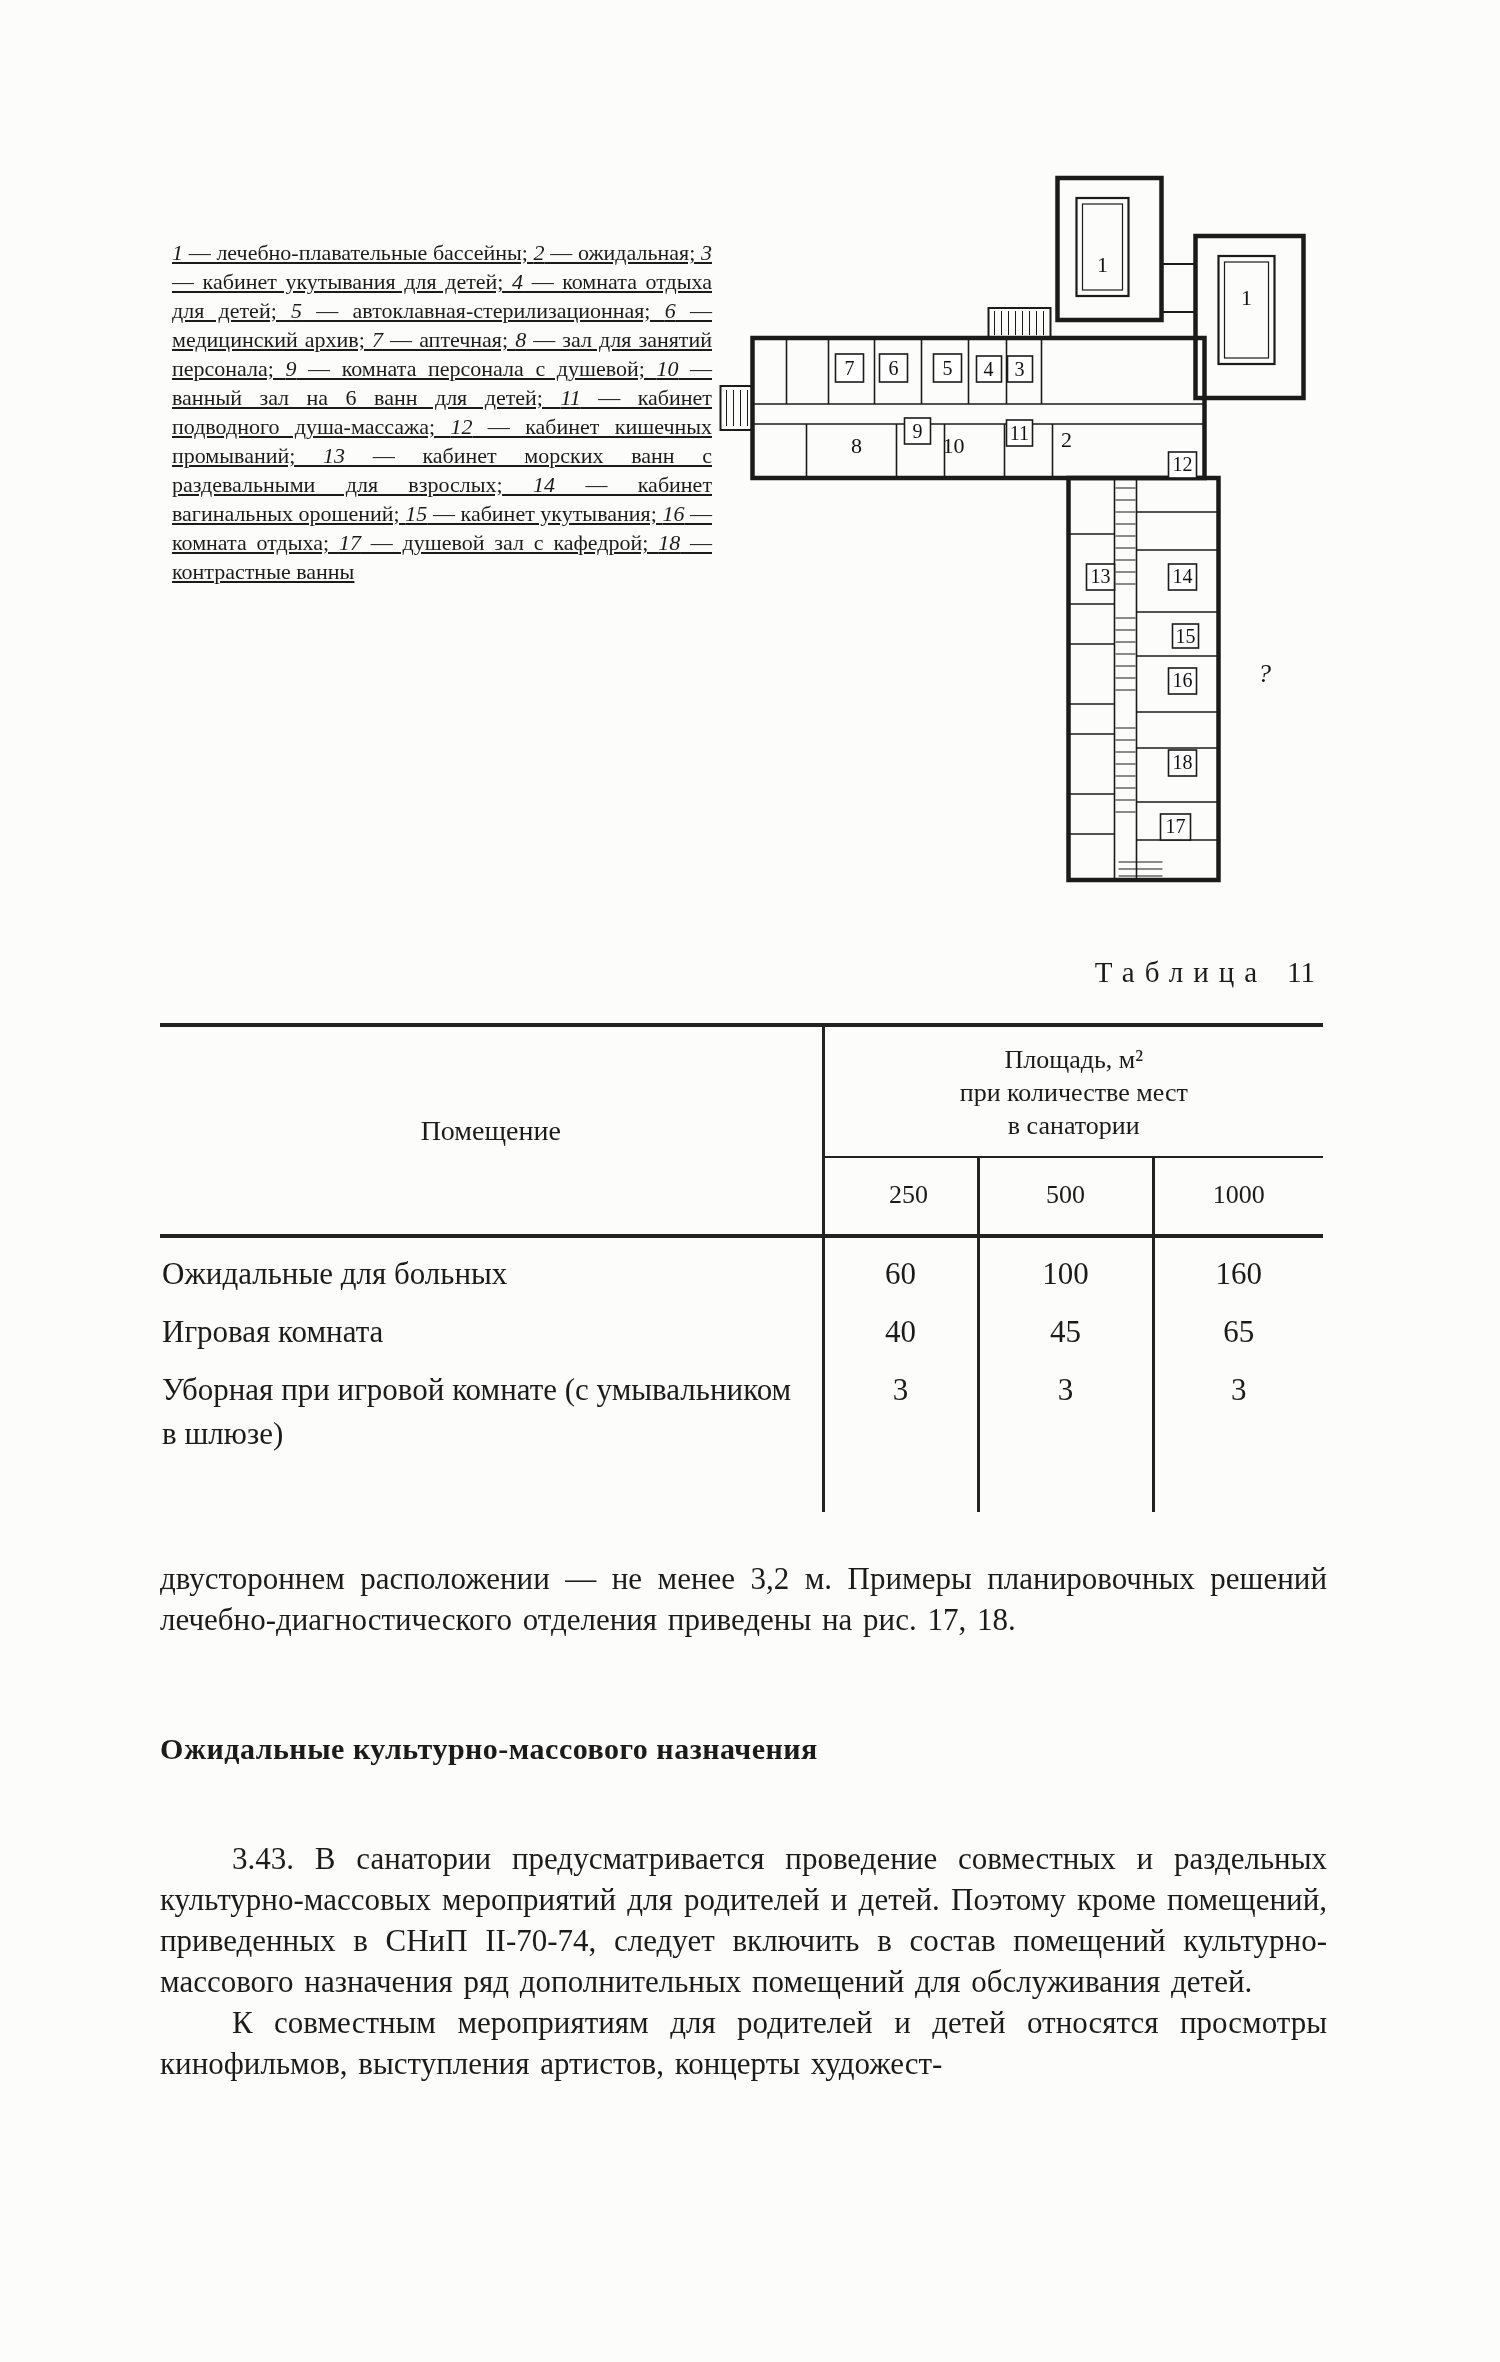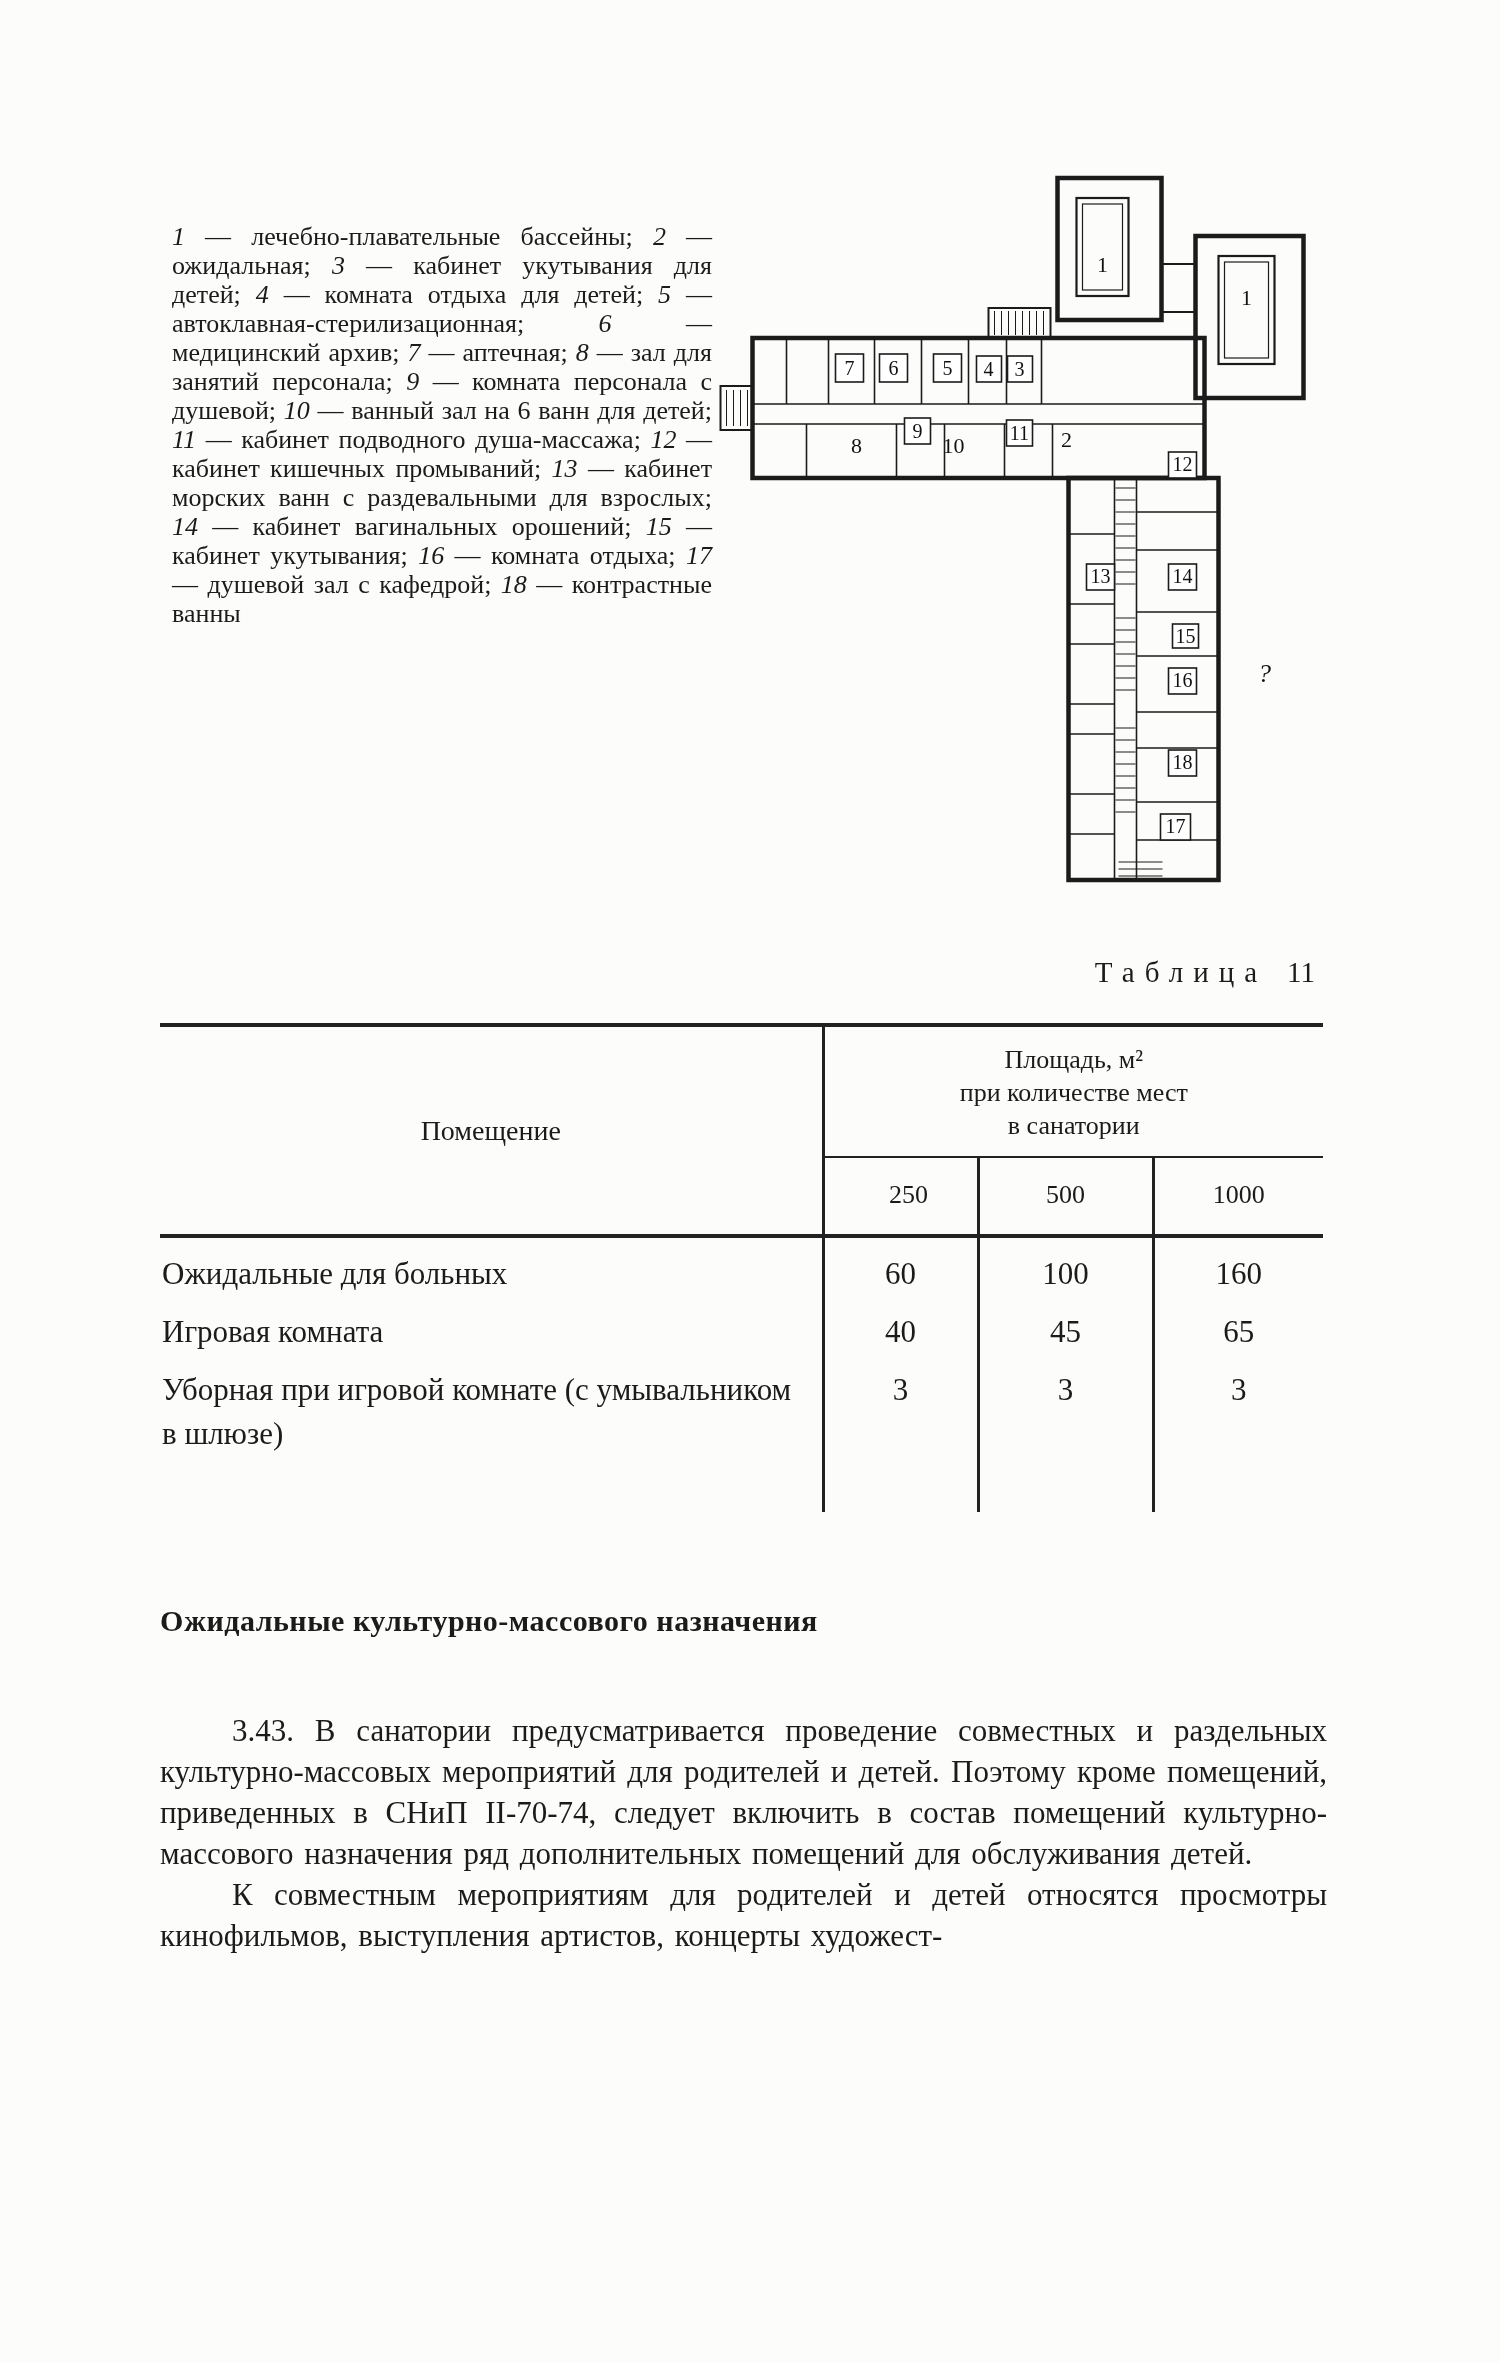--- a/index.html
+++ b/index.html
@@ -9,21 +9,21 @@
     width:1500px;
     height:2362px;
     background:#fcfcfa;
     font-family:"Liberation Serif","DejaVu Serif",serif;
     color:#1b1b1b;
     overflow:hidden;
   }
   
   .figure-text { position:absolute; left:172px; top:222px; width:540px; }
   .fig-caption { font-size:33px; line-height:40px; text-align:justify; word-spacing:4px; }
-  .fig-legend  { font-size:26px; line-height:29px; text-align:justify; }
+  .fig-legend  { margin-top:16px; font-size:22px; line-height:29px; text-align:justify;text-decoration:underline; }
   .fig-legend i { font-style:italic; }
   .plan { position:absolute; left:714px; top:172px; width:605px; height:715px; }
   .plan svg text { font-family:"Liberation Serif","DejaVu Serif",serif; }
 
   
   .lower { position:absolute; left:160px; top:956px; width:1167px; }
   .table-label { text-align:right; padding-right:12px; font-size:29px; }
   .table-label .word { letter-spacing:10px; margin-right:20px; }
 
   table.tbl {
@@ -248,20 +248,21 @@
           </tr>
           <tr>
             <td class="c-name">Уборная при игровой комнате (с умывальником в шлюзе)</td>
             <td class="c-val">3</td>
             <td class="c-val">3</td>
             <td class="c-val">3</td>
           </tr>
         </tbody>
     </table>
 
+    <p class="body-text p-cont">двустороннем расположении — не менее 3,2 м. Примеры планировочных решений лечебно-диагностического отделения приведены на рис. 17, 18.</p>
 
     <h3 class="section-heading">Ожидальные культурно-массового назначения</h3>
 
     <p class="body-text p-343">3.43. В санатории предусматривается проведение совместных и раздельных культурно-массовых мероприятий для родителей и детей. Поэтому кроме помещений, приведенных в СНиП II-70-74, следует включить в состав помещений культурно-массового назначения ряд дополнительных помещений для обслуживания детей.</p>
     <p class="body-text p-next">К совместным мероприятиям для родителей и детей относятся просмотры кинофильмов, выступления артистов, концерты художест-</p>
   </div>
 
 
 </div>
 

